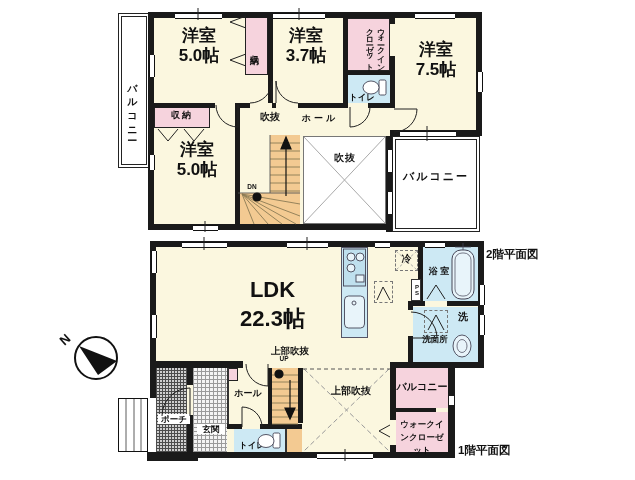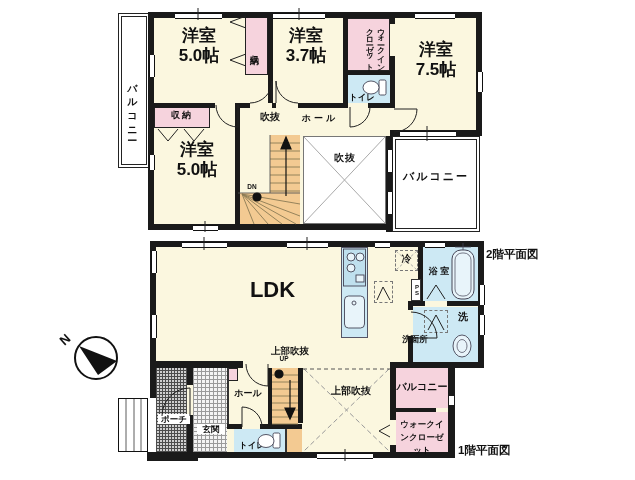--- a/index.html
+++ b/index.html
@@ -162,26 +162,27 @@
   <span class="winh" style="left:317px;top:453px;width:56px;"></span>
   <span class="white" style="left:449px;top:396px;width:5px;height:9px;"></span>
 
   <div class="dash" style="left:395px;top:250px;width:23px;height:21px;"></div>
   <div class="dash" style="left:374px;top:281px;width:19px;height:22px;"></div>
   <div class="dash" style="left:424px;top:310px;width:24px;height:23px;"></div>
   <div class="white" style="left:411px;top:279px;width:10px;height:22px;border:1px solid #333;box-sizing:border-box;"></div>
 
   <span class="lbl" style="left:200px;top:276px;width:145px;font-size:22px;line-height:1.3;">
     <span>LDK</span><br>
+    <span>22.3帖</span>
   </span>
   <span class="lbl" style="left:396px;top:253px;width:21px;font-size:10px;">冷</span>
   <span class="lbl" style="left:422px;top:266px;width:34px;font-size:9px;">浴 室</span>
   <span class="lbl vert" style="left:413px;top:281px;height:18px;font-size:6px;">PS</span>
   <span class="lbl" style="left:452px;top:311px;width:22px;font-size:10px;">洗</span>
-  <span class="lbl" style="left:396px;top:334px;width:38px;font-size:8.5px;">洗面所</span>
+  <span class="lbl" style="left:416px;top:334px;width:38px;font-size:8.5px;">洗面所</span>
   <span class="lbl" style="left:396px;top:381px;width:52px;font-size:10px;">バルコニー</span>
   <span class="lbl" style="left:397px;top:418px;width:50px;font-size:8.5px;white-space:normal;line-height:1.5;">ウォークインクローゼット</span>
   <span class="lbl" style="left:260px;top:345px;width:60px;font-size:9.5px;">上部吹抜</span>
   <span class="lbl" style="left:316px;top:385px;width:70px;font-size:10px;">上部吹抜</span>
   <span class="lbl" style="left:272px;top:355px;width:24px;font-size:6.5px;">UP</span>
   <span class="lbl" style="left:230px;top:388px;width:36px;font-size:9px;">ホール</span>
   <span class="lbl" style="left:237px;top:440px;width:30px;font-size:8.5px;">トイレ</span>
   <span class="lbl" style="left:197px;top:424px;width:26px;font-size:8.5px;background:#fff;padding:0 1px;">玄関</span>
   <span class="lbl" style="left:158px;top:414px;width:30px;font-size:8.5px;background:#fff;padding:0 1px;">ポーチ</span>
   <span class="lbl" style="left:458px;top:444px;width:70px;font-size:11.5px;text-align:left;">1階平面図</span>

